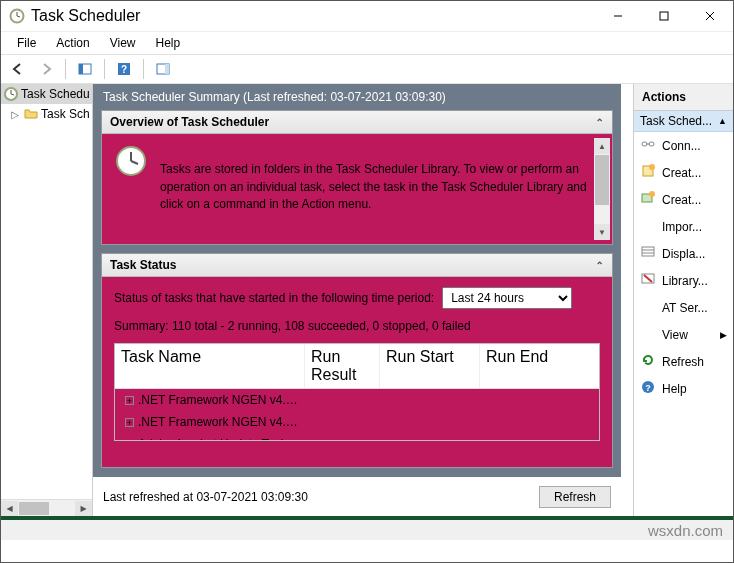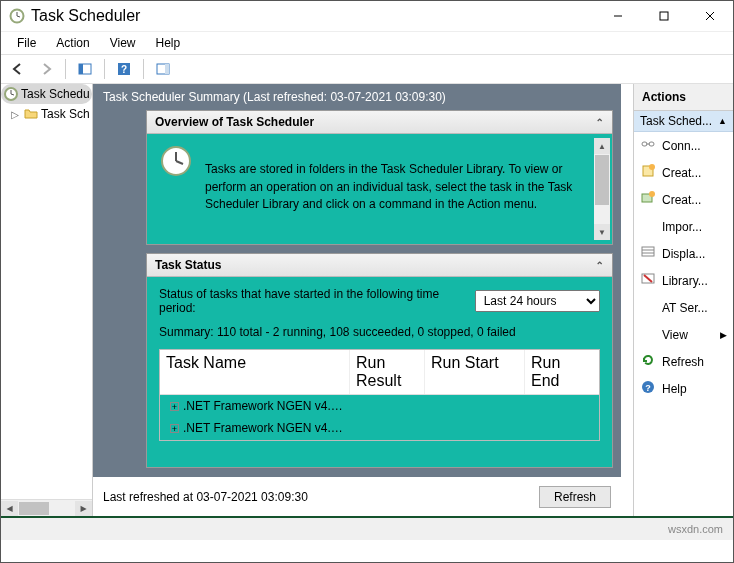--- a/index.html
+++ b/index.html
@@ -29,33 +29,33 @@
   .menubar span { padding: 2px 8px; }
 
   
   .toolbar { display:flex; align-items:center; height:30px; padding:2px 4px; border-top:1px solid #e0e0e0; border-bottom:1px solid #e0e0e0; gap:2px;}
   .tbtn { width:26px; height:24px; display:flex; align-items:center; justify-content:center; border:1px solid transparent; border-radius:2px;}
   .tsep { width:1px; height:20px; background:#ccc; margin:0 4px;}
 
   
   .main { display:flex; height: 432px; }
   .treepane { width: 92px; background:#fff; border-right:1px solid #ccc; overflow:hidden; position:relative;}
-  .tree-row { display:flex; align-items:center; padding:2px 2px; gap:2px; white-space:nowrap; font-size:12px;border-radius:10px;}
+  .tree-row { display:flex; align-items:center; padding:2px 2px; gap:2px; white-space:nowrap; font-size:12px;}
   .tree-row.selected { background:#d8d8d8;}
   .tree-toggle { width:12px; text-align:center; color:#666; font-size:10px;}
   .tree-icon { width:16px; height:16px; flex-shrink:0;}
   .hscroll { position:absolute; bottom:0; left:0; right:0; height:17px; background:#f0f0f0; border-top:1px solid #ddd; display:flex; align-items:center;}
   .hscroll .arrow { width:17px; height:15px; background:#e4e4e4; display:flex; align-items:center; justify-content:center; font-size:8px; color:#555;}
   .hscroll .thumb { width:30px; height:13px; background:#c2c2c2; margin-left:1px;}
 
   .centerpane { flex:1; background:#6c7a89; display:flex; flex-direction:column; overflow:hidden;}
   .summary-header { color:#fff; font-size:12px; padding:6px 10px;}
   .center-body { flex:1; padding:0 8px 8px 8px; display:flex; flex-direction:column; gap:8px; overflow:hidden;}
 
-  .panel { background:#14b8a6; border:1px solid #9a9a9a;margin-left:45px; }
+  .panel { background:#be185d; border:1px solid #9a9a9a; }
   .panel-header { background: linear-gradient(#f4f4f4,#e3e3e3); border-bottom:1px solid #bbb; padding:4px 8px; font-size:12px; font-weight:bold; display:flex; align-items:center;}
   .panel-header .chev { margin-left:auto; font-size:10px; color:#555;}
   .panel-body { padding:10px 12px; font-size:12px; position:relative;}
 
   .overview-body { display:flex; gap:12px; height:110px; overflow:hidden;}
   .clock-icon { width:34px; height:34px; flex-shrink:0;}
   .overview-text { line-height:1.45;}
   .overview-scroll { position:absolute; right:2px; top:4px; bottom:4px; width:16px; background:#f0f0f0;}
   .overview-scroll .sar { height:16px; background:#e4e4e4; display:flex; align-items:center; justify-content:center; font-size:8px; color:#555;}
   .overview-scroll .sthumb { height:50px; background:#c2c2c2; margin:1px;}
@@ -79,21 +79,21 @@
   .actions-section { background:#d6e7f7; padding:3px 6px; font-size:12px; display:flex; align-items:center; border-bottom:1px solid #c0d4e8;}
   .actions-section .up { margin-left:auto; font-size:9px;}
   .action-item { display:flex; align-items:center; gap:6px; padding:4px 6px; font-size:12px; white-space:nowrap; overflow:hidden;}
   .aicon { width:16px; height:16px; flex-shrink:0;}
   .action-item .arrow { margin-left:auto; font-size:9px;}
 
   
   .footer { display:flex; align-items:center; padding:8px 10px; background:#fff; border-top:1px solid #6c7a89; height:40px;}
   .refresh-btn { margin-left:auto; padding:3px 14px; font-size:12px; background:#e9e9e9; border:1px solid #aaa;}
 
-  .statusbar { height:24px; border-top:2px solid #14532d; background:#f0f0f0; display:flex; align-items:center; justify-content:flex-end; padding:0 10px; font-size:11px; color:#888;}
+  .statusbar { height:24px; border-top:4px solid #14532d; background:#f0f0f0; display:flex; align-items:center; justify-content:flex-end; padding:0 10px; font-size:15px; color:#888;}
 
   
   .clock { stroke:#96a87a; fill:#fff; stroke-width:2;}
 </style>
 </head>
 <body>
 
 <div class="titlebar">
   <svg class="app-icon" viewBox="0 0 16 16">
       <circle cx="8" cy="8" r="6.5" class="clock"></circle>

